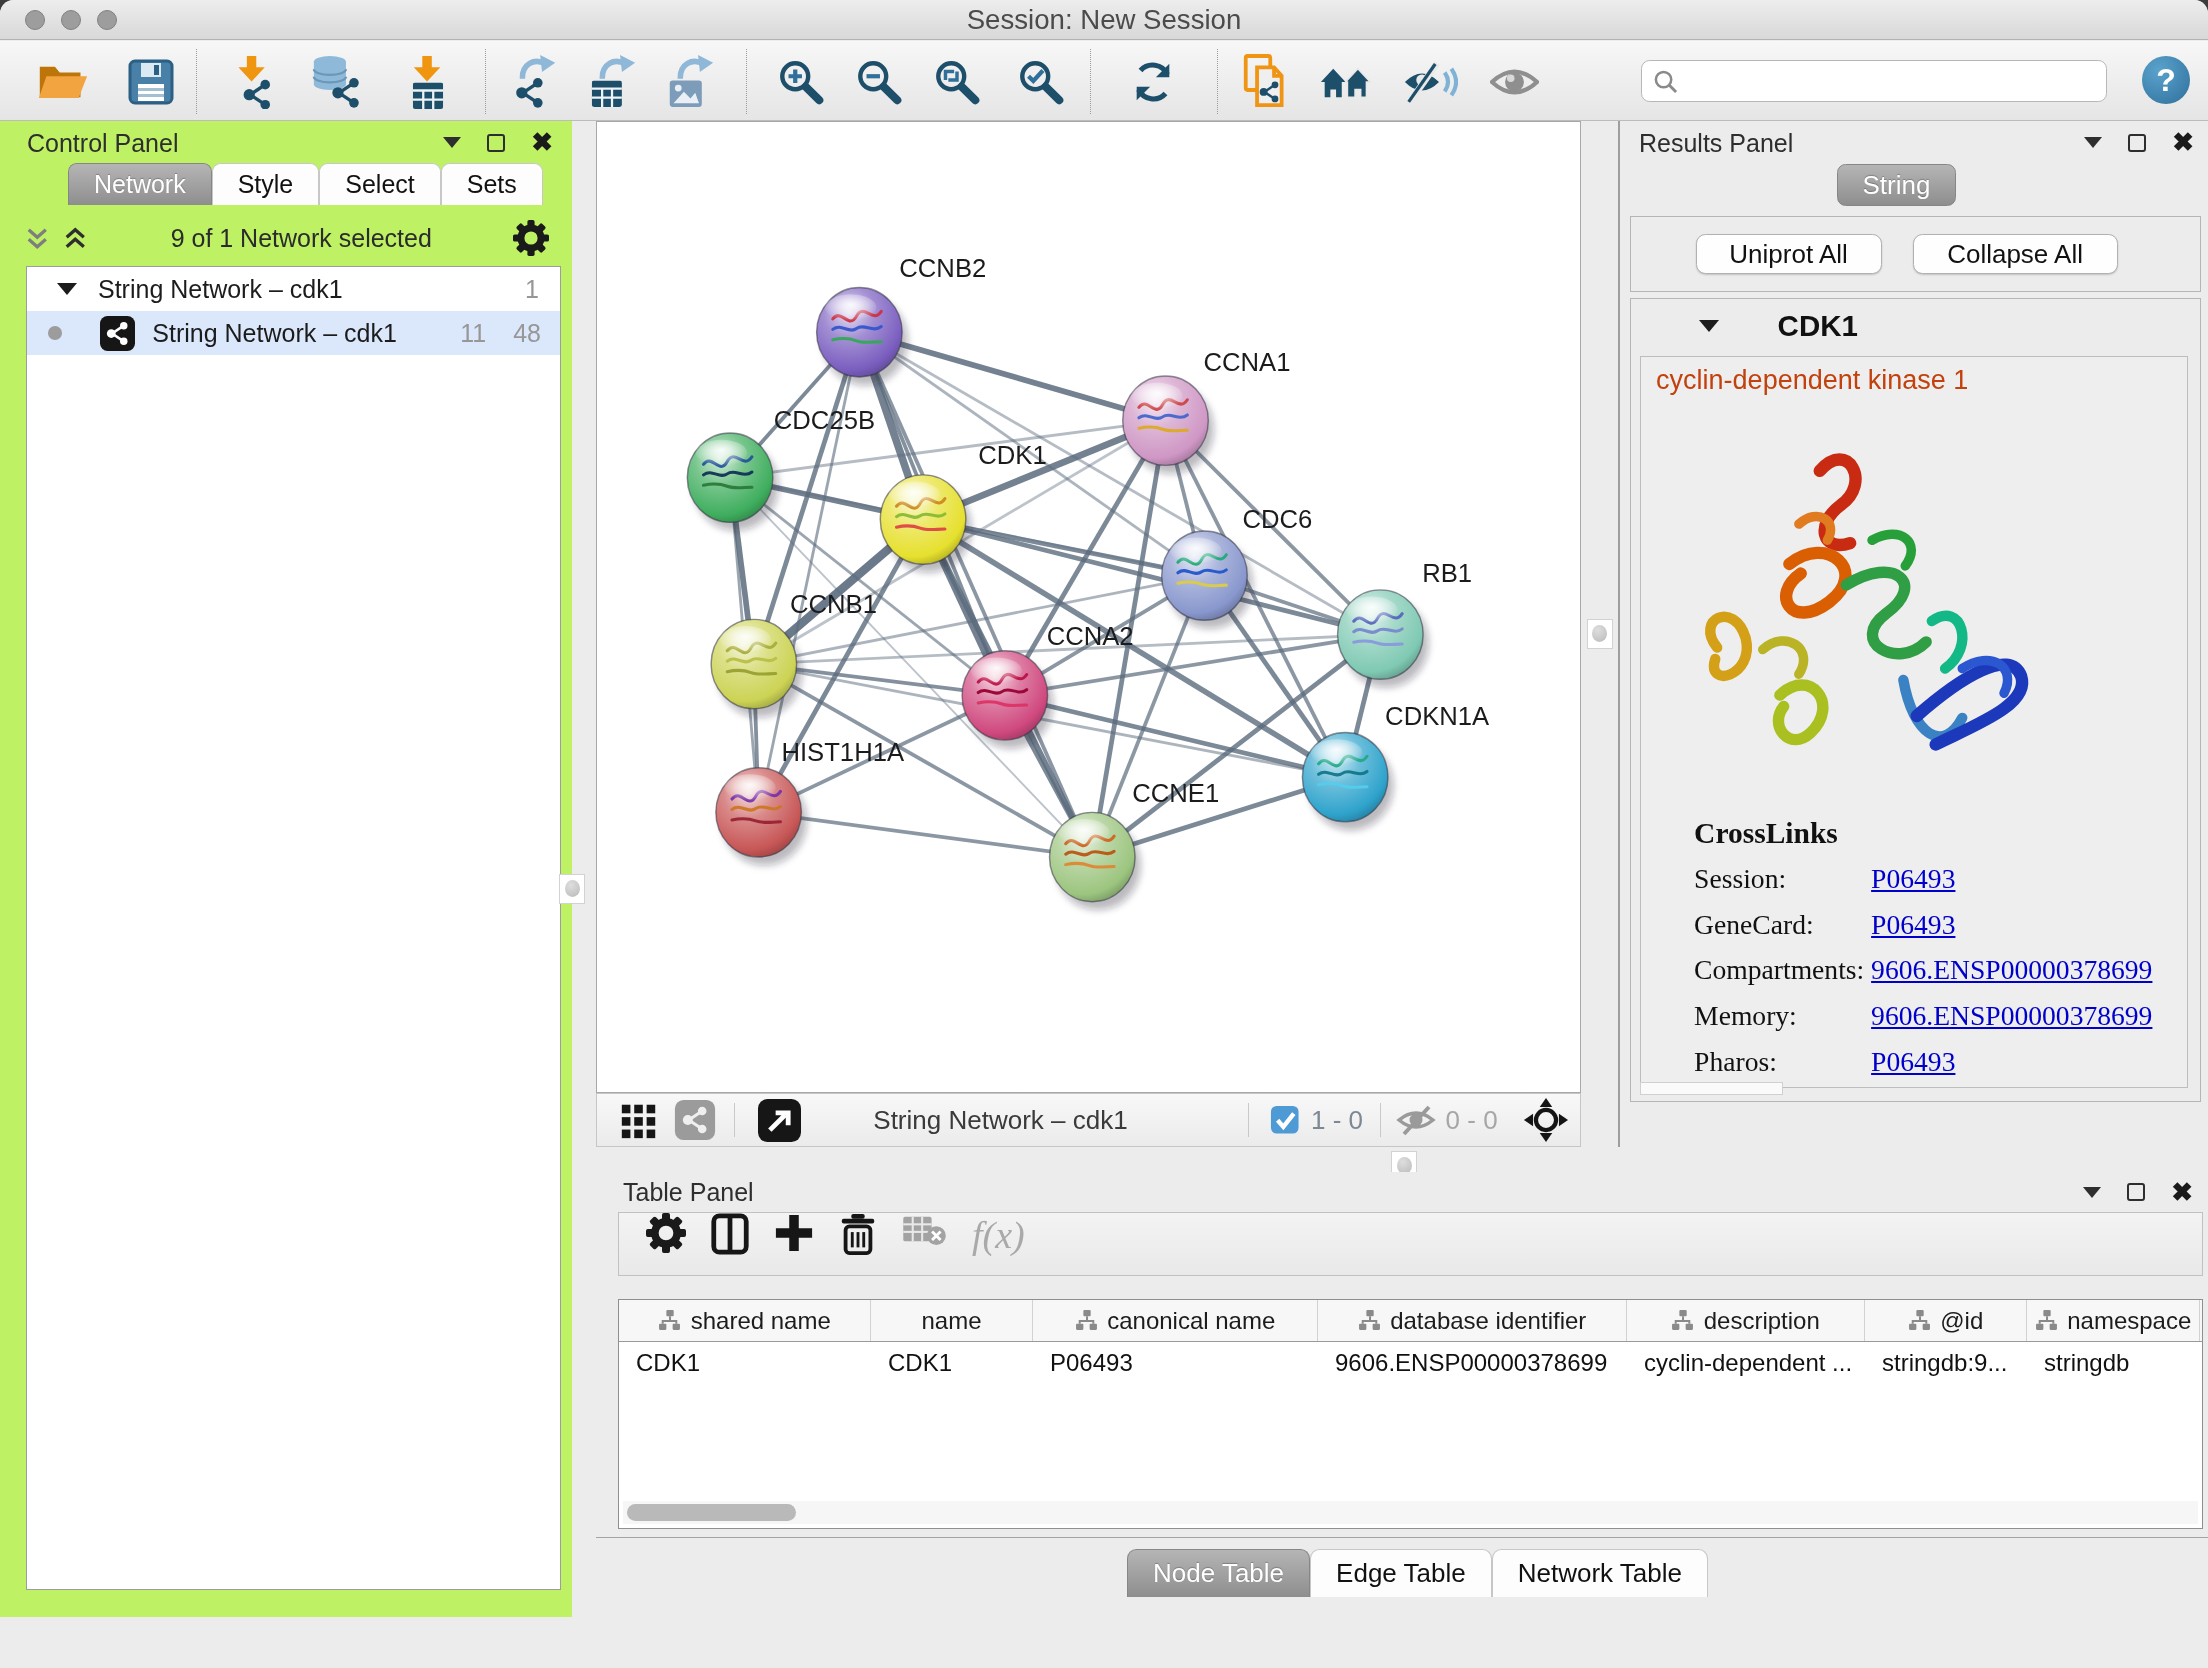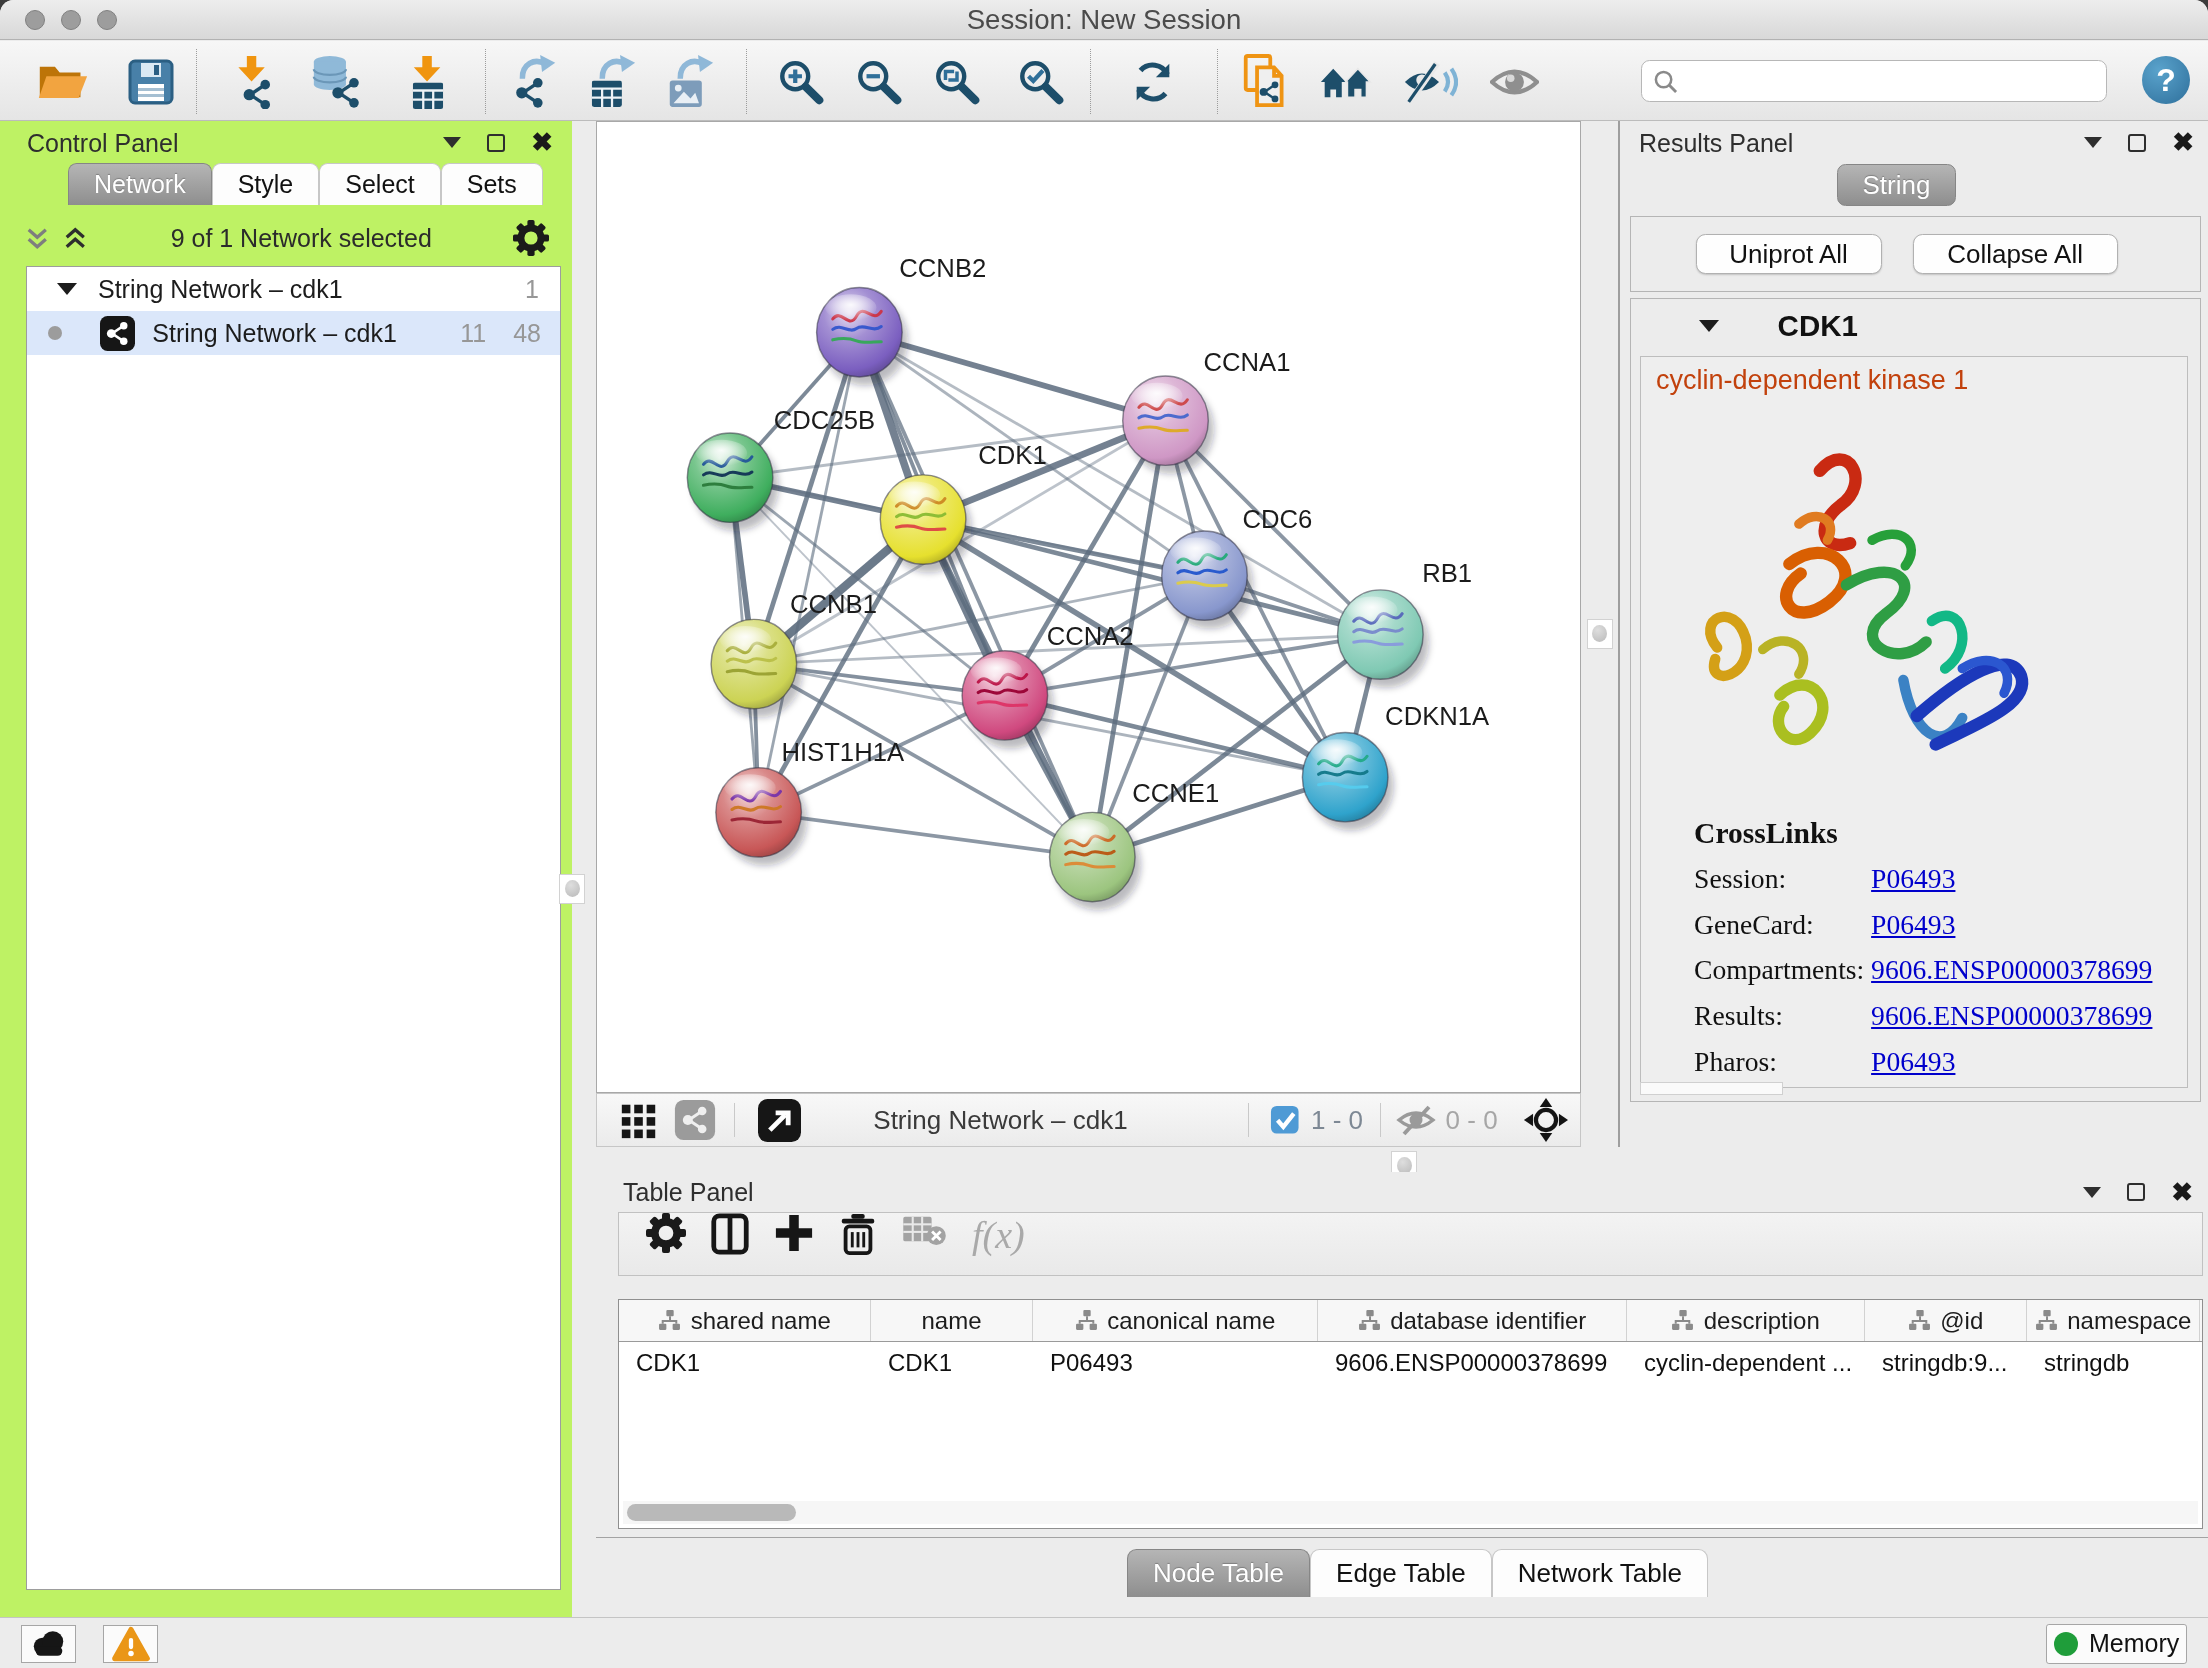--- a/index.html
+++ b/index.html
@@ -677,21 +677,21 @@
             <path d="M238 262 C248 320 280 340 300 302" stroke="#3b82c4" stroke-width="11"></path>
             <path d="M252 300 C300 258 350 228 362 258 C372 288 312 310 272 330" stroke="#1c39bb" stroke-width="13"></path>
             <path d="M300 250 C330 230 358 248 344 276" stroke="#2b57d0" stroke-width="10"></path>
           </g>
         </svg>
         <div class="xl-title">CrossLinks</div>
         <div id="xl-rows">
             <div class="xl-row" style="top: 506px;"><span>Session:</span><a href="#">P06493</a></div>
             <div class="xl-row" style="top: 552px;"><span>GeneCard:</span><a href="#">P06493</a></div>
             <div class="xl-row" style="top: 597px;"><span>Compartments:</span><a href="#">9606.ENSP00000378699</a></div>
-            <div class="xl-row" style="top: 643px;"><span>Results:</span><a href="#">9606.ENSP00000378699</a></div>
+            <div class="xl-row" style="top: 643px;"><span>Memory:</span><a href="#">9606.ENSP00000378699</a></div>
             <div class="xl-row" style="top: 689px;"><span>Pharos:</span><a href="#">P06493</a></div>
           </div>
       </div>
       <div class="rp-scroll"></div>
     </div>
   </div>
 
   <div class="tp">
     <div class="tp-head panel-title">Table Panel</div>
     <div class="tp-ctrls panel-ctrls">
@@ -789,35 +789,15 @@
       </div>
     </div>
     <div class="tp-divider"></div>
     <div class="tp-tabs">
         <div class="tab sel">Node Table</div>
         <div class="tab">Edge Table</div>
         <div class="tab">Network Table</div>
       </div>
   </div>
 
-  <div class="sb">
-    <div class="sb-btn" style="left:21px">
-      <svg width="38" height="27" viewBox="0 0 40 28">
-        <circle cx="13" cy="17" r="9" fill="#161616"></circle>
-        <circle cx="24" cy="12" r="11" fill="#161616"></circle>
-        <rect x="6" y="17" width="28" height="10" rx="5" fill="#161616"></rect>
-      </svg>
-    </div>
-    <div class="sb-btn" style="left:103px">
-      <svg width="40" height="36" viewBox="0 0 46 42">
-        <path d="M23 4 L42 38 H4 Z" fill="#ea9617" stroke="#ea9617" stroke-width="6" stroke-linejoin="round"></path>
-        <rect x="20.5" y="14" width="5" height="13" rx="2.4" fill="#fff"></rect>
-        <circle cx="23" cy="32" r="3.2" fill="#fff"></circle>
-      </svg>
-    </div>
-    <div class="mem-btn">
-      <div class="mem-dot"></div>
-      <span>Memory</span>
-    </div>
-  </div>
 
 </div>
 
 
 </body></html>

